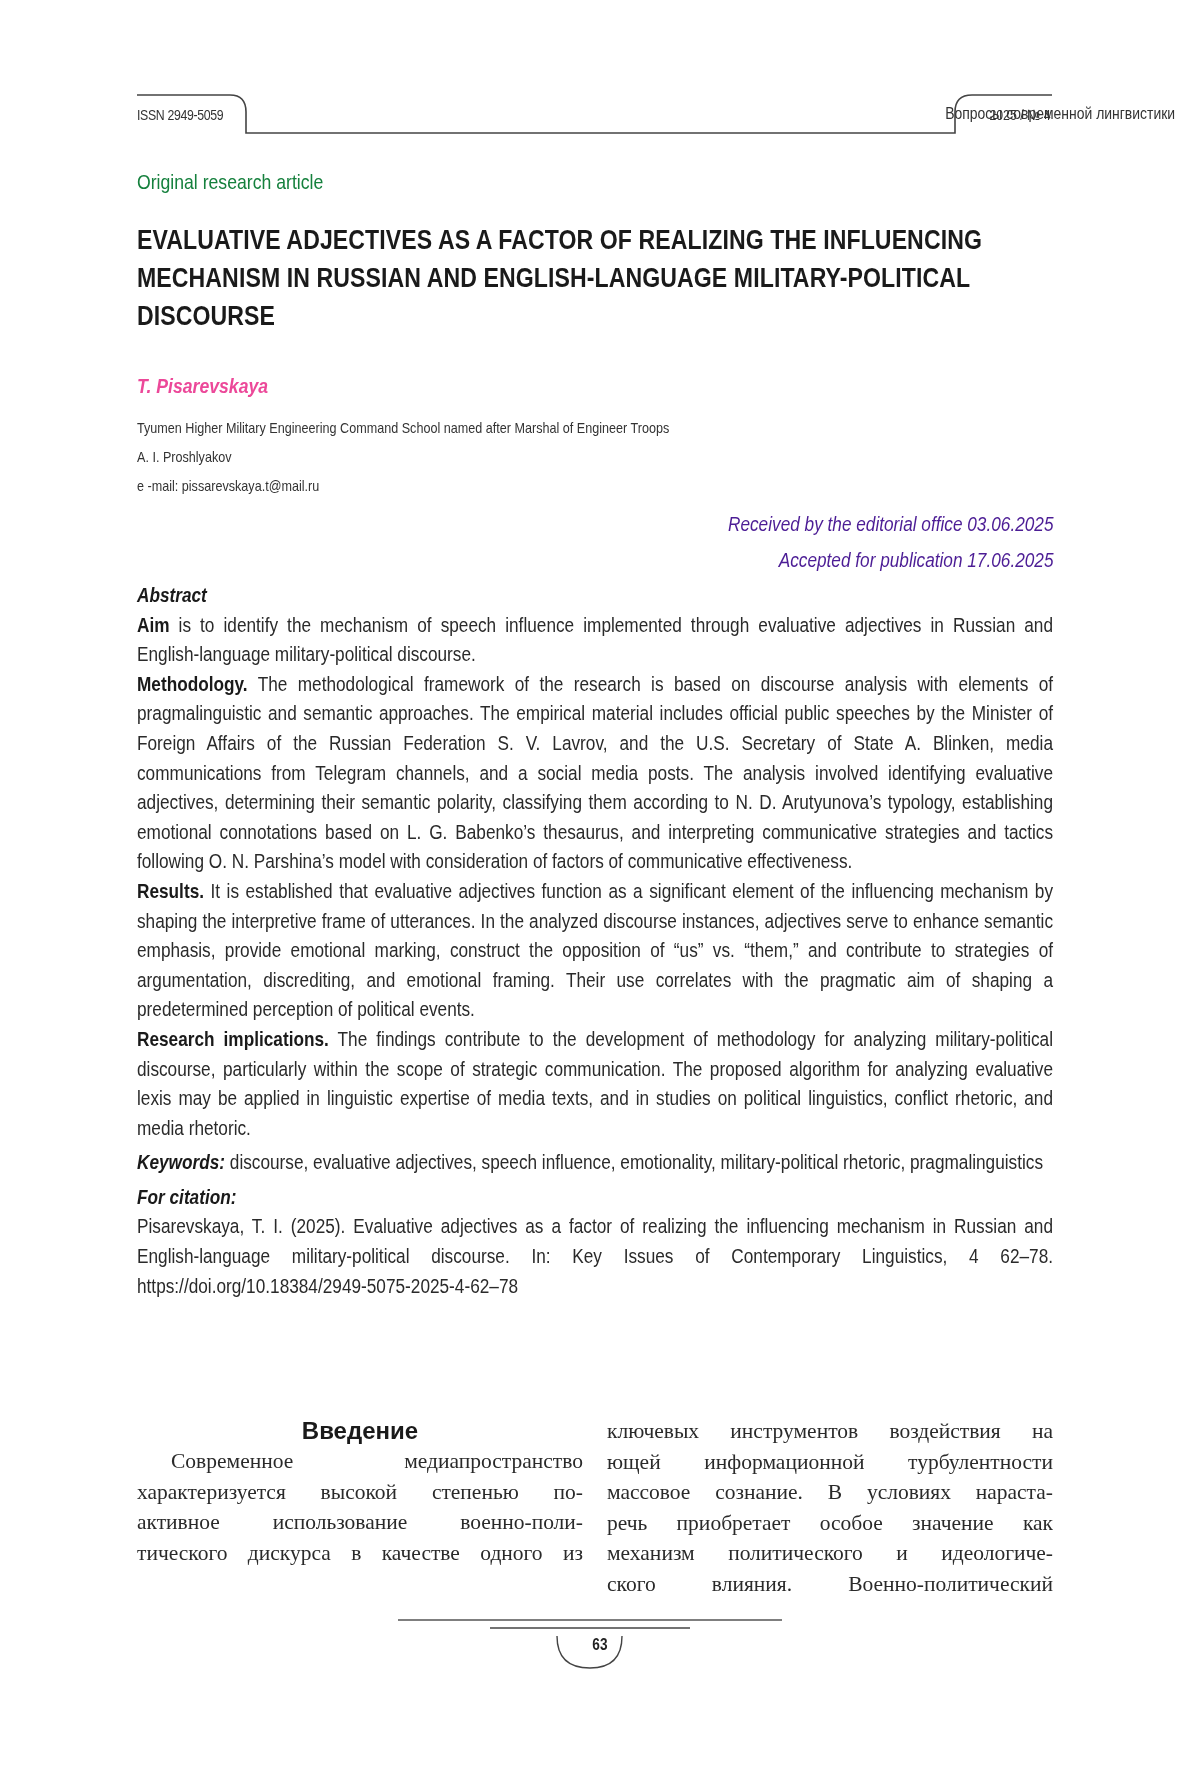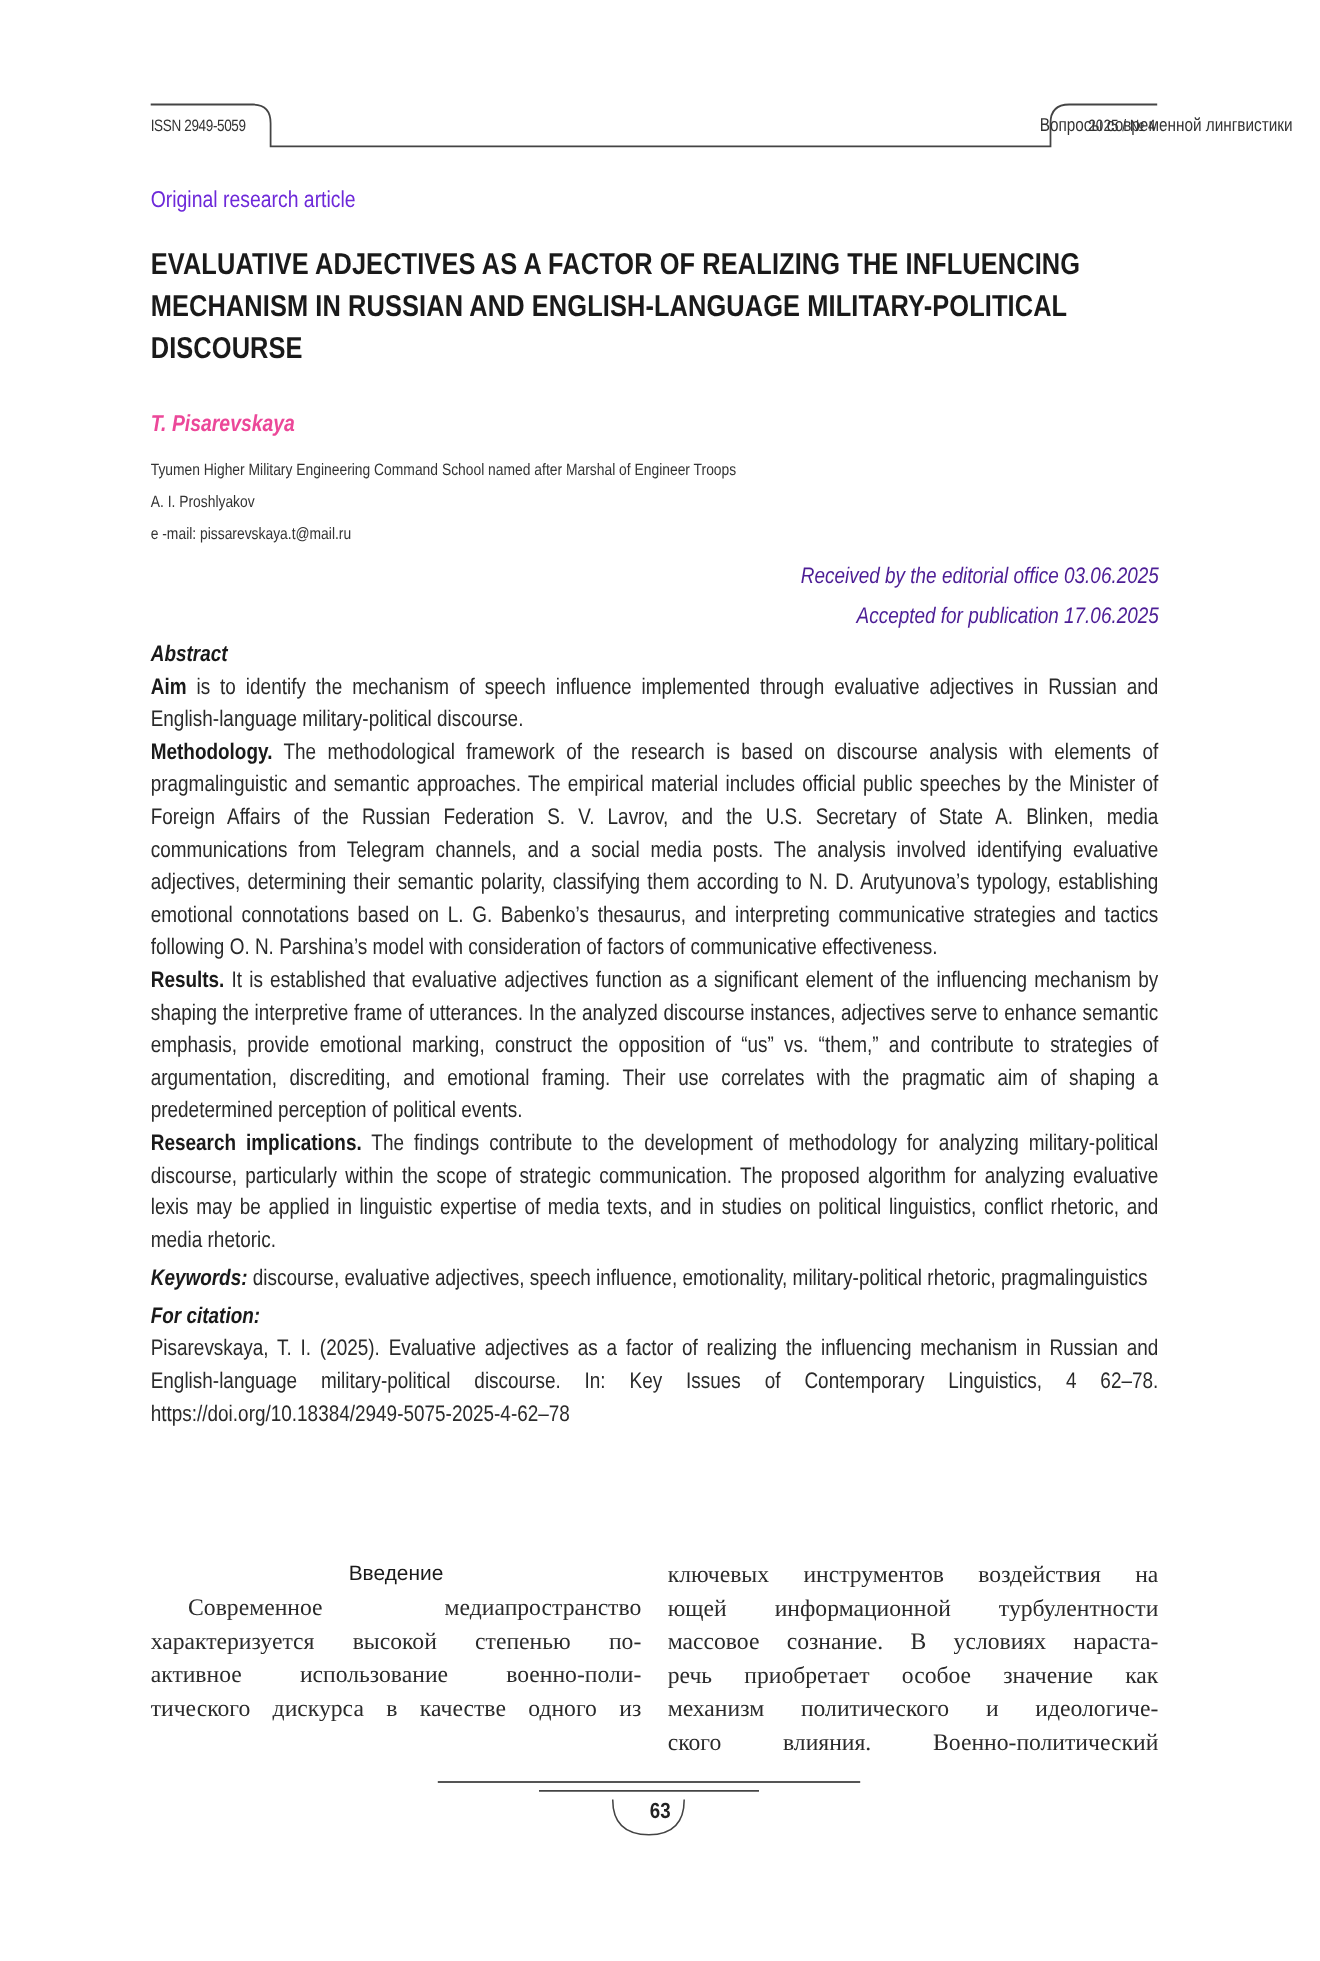--- a/index.html
+++ b/index.html
@@ -11,42 +11,42 @@
   .hdr-svg { position: absolute; left: 0; top: 0; }
   .hdr-left { left: 137px; top: 106px; font-size: 15px; color: #333; letter-spacing: -0.4px; transform: scaleX(0.82); transform-origin: left top; white-space: nowrap; }
   .hdr-center { left: 0; width: 1200px; top: 104px; text-align: right; font-size: 17px; color: #333; }
   .hdr-center span { display: inline-block; transform: scaleX(0.82); }
   .hdr-right { right: 150px; top: 106px; font-size: 15px; color: #333; transform: scaleX(0.82); transform-origin: right top; white-space: nowrap; }
 
   .content { position: absolute; left: 137px; width: 916px; }
   .sq { display: block; transform: scaleX(0.84); transform-origin: left top; width: 119.05%; }
   .sq-r { display: block; transform: scaleX(0.84); transform-origin: right top; width: 119.05%; margin-left: -19.05%; text-align: right; }
 
-  .article-type { top: 170px; font-size: 21px; color: #6d28d9; }
+  .article-type { top: 170px; font-size: 21px; color: #15803d; }
   .title { top: 221px; font-size: 27.5px; font-weight: bold; line-height: 38px; color: #1a1a1a; letter-spacing: 0.1px; }
   .author { top: 374px; font-size: 21px; font-weight: bold; font-style: italic; color: #ec4899; }
   .affil { top: 413px; font-size: 15px; line-height: 29px; color: #333; }
   .dates { top: 506px; font-size: 20.5px; font-style: italic; line-height: 36px; color: #4c1d95; }
 
   .abstract { top: 580px; font-size: 20.5px; line-height: 29.6px; color: #2a2a2a; text-align: justify; }
   .abstract p { margin: 0; }
   .abstract .lbl { font-weight: bold; color: #1a1a1a; }
   .abstract .hd { font-weight: bold; font-style: italic; color: #1a1a1a; }
   .gap { height: 5px; }
 
   
   .ru { position: absolute; top: 1416px; font-family: "Liberation Serif", serif; font-size: 21.5px; line-height: 30.5px; color: #2a2a2a; text-align: justify; text-align-last: justify; }
   .ru-left { left: 137px; width: 446px; }
   .ru-right { left: 607px; width: 446px; }
-  .ru h3 { margin: 0; font-family: "Liberation Sans", sans-serif; font-size: 19px; font-weight: normal; text-align: center; text-align-last: center; line-height: 30px; color: #1a1a1a; }
+  .ru h3 { margin: 0; font-family: "Liberation Sans", sans-serif; font-size: 24px; font-weight: bold; text-align: center; text-align-last: center; line-height: 30px; color: #1a1a1a; }
   .ru .ln { display: block; }
   .ru .indent { text-indent: 34px; }
 
   .footer-svg { position: absolute; left: 0; top: 0; }
-  .page-num { position: absolute; left: 560px; width: 80px; top: 1636px; text-align: center; font-family: "Liberation Sans", sans-serif; font-weight: bold; font-size: 20px; color: #222; }
+  .page-num { position: absolute; left: 560px; width: 80px; top: 1636px; text-align: center; font-family: "Liberation Sans", sans-serif; font-weight: bold; font-size: 16px; color: #222; }
   .page-num span { display: inline-block; transform: scaleX(0.85); }
 </style>
 </head>
 <body>
 
 <svg class="hdr-svg" width="1200" height="160">
   <path d="M137 95 L230 95 Q246 95 246 112 L246 133 L955 133 L955 112 Q955 95 972 95 L1052 95" fill="none" stroke="#444" stroke-width="1.6"></path>
 </svg>
 <div class="abs cond hdr-left">ISSN 2949-5059</div>
 <div class="abs cond hdr-center"><span>Вопросы современной лингвистики</span></div>

